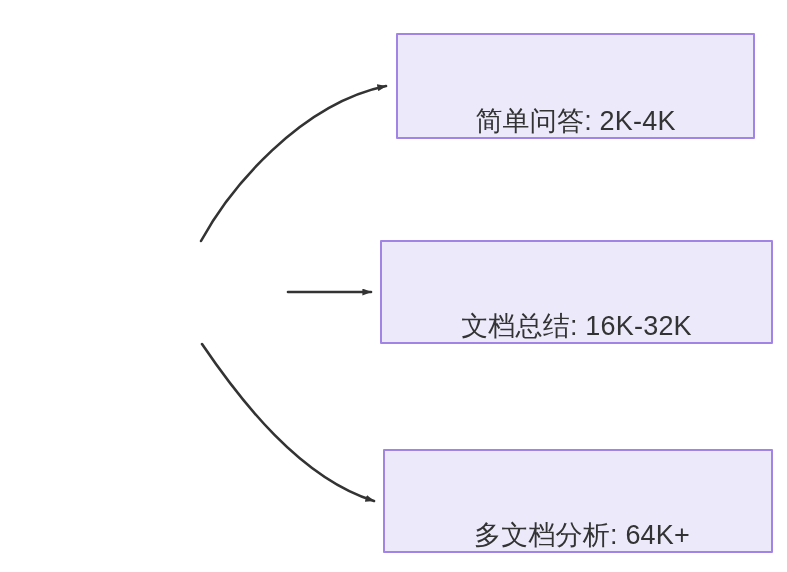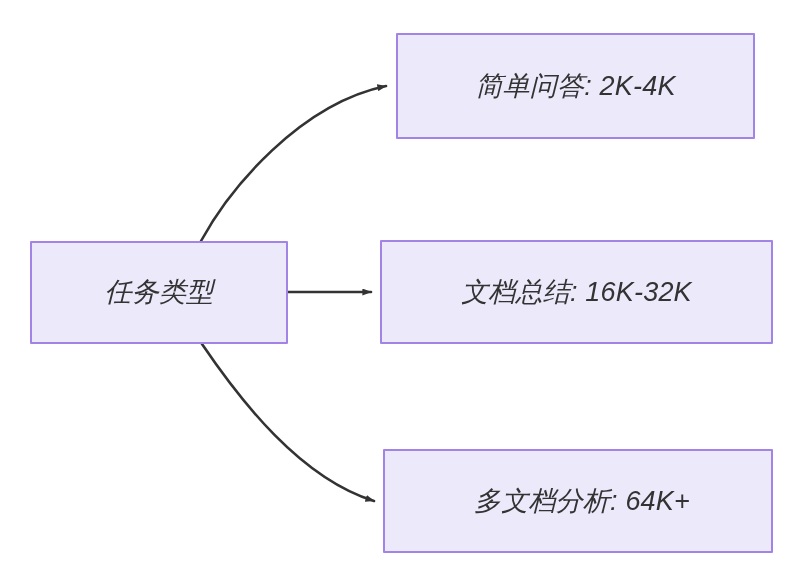--- a/index.html
+++ b/index.html
@@ -25,23 +25,22 @@
     height: 572px;
     pointer-events: none;
   }
   .node {
     position: absolute;
     box-sizing: border-box;
     background: #ECE9FB;
     border: 2px solid #A283E6;
     border-radius: 1px;
     display: flex;
-    align-items: center;
+    align-items: flex-end;
     justify-content: center;
-    font-style: italic;
   }
   .node-label {
     color: #333333;
     font-size: 27px;
     line-height: 1.2;
     letter-spacing: 0.2px;
     white-space: nowrap;
     text-align: center;
   }
   #node-source {
@@ -82,23 +81,20 @@
       </marker>
     </defs>
 
     <path d="M 201 241 C 230 188, 300 104, 386 86" fill="none" stroke="#333333" stroke-width="2.6" stroke-linecap="round" marker-end="url(#arrowhead)"></path>
 
     <path d="M 288 292 L 371 292" fill="none" stroke="#333333" stroke-width="2.6" stroke-linecap="round" marker-end="url(#arrowhead)"></path>
 
     <path d="M 202 344 C 240 400, 300 478, 374 501" fill="none" stroke="#333333" stroke-width="2.6" stroke-linecap="round" marker-end="url(#arrowhead)"></path>
   </svg>
 
-  <div class="node" id="node-source">
-    <span class="node-label">任务类型</span>
-  </div>
 
   <div class="node" id="node-task-simple-qa">
     <span class="node-label">简单问答: 2K-4K</span>
   </div>
 
   <div class="node" id="node-task-doc-summary">
     <span class="node-label">文档总结: 16K-32K</span>
   </div>
 
   <div class="node" id="node-task-multi-doc">

